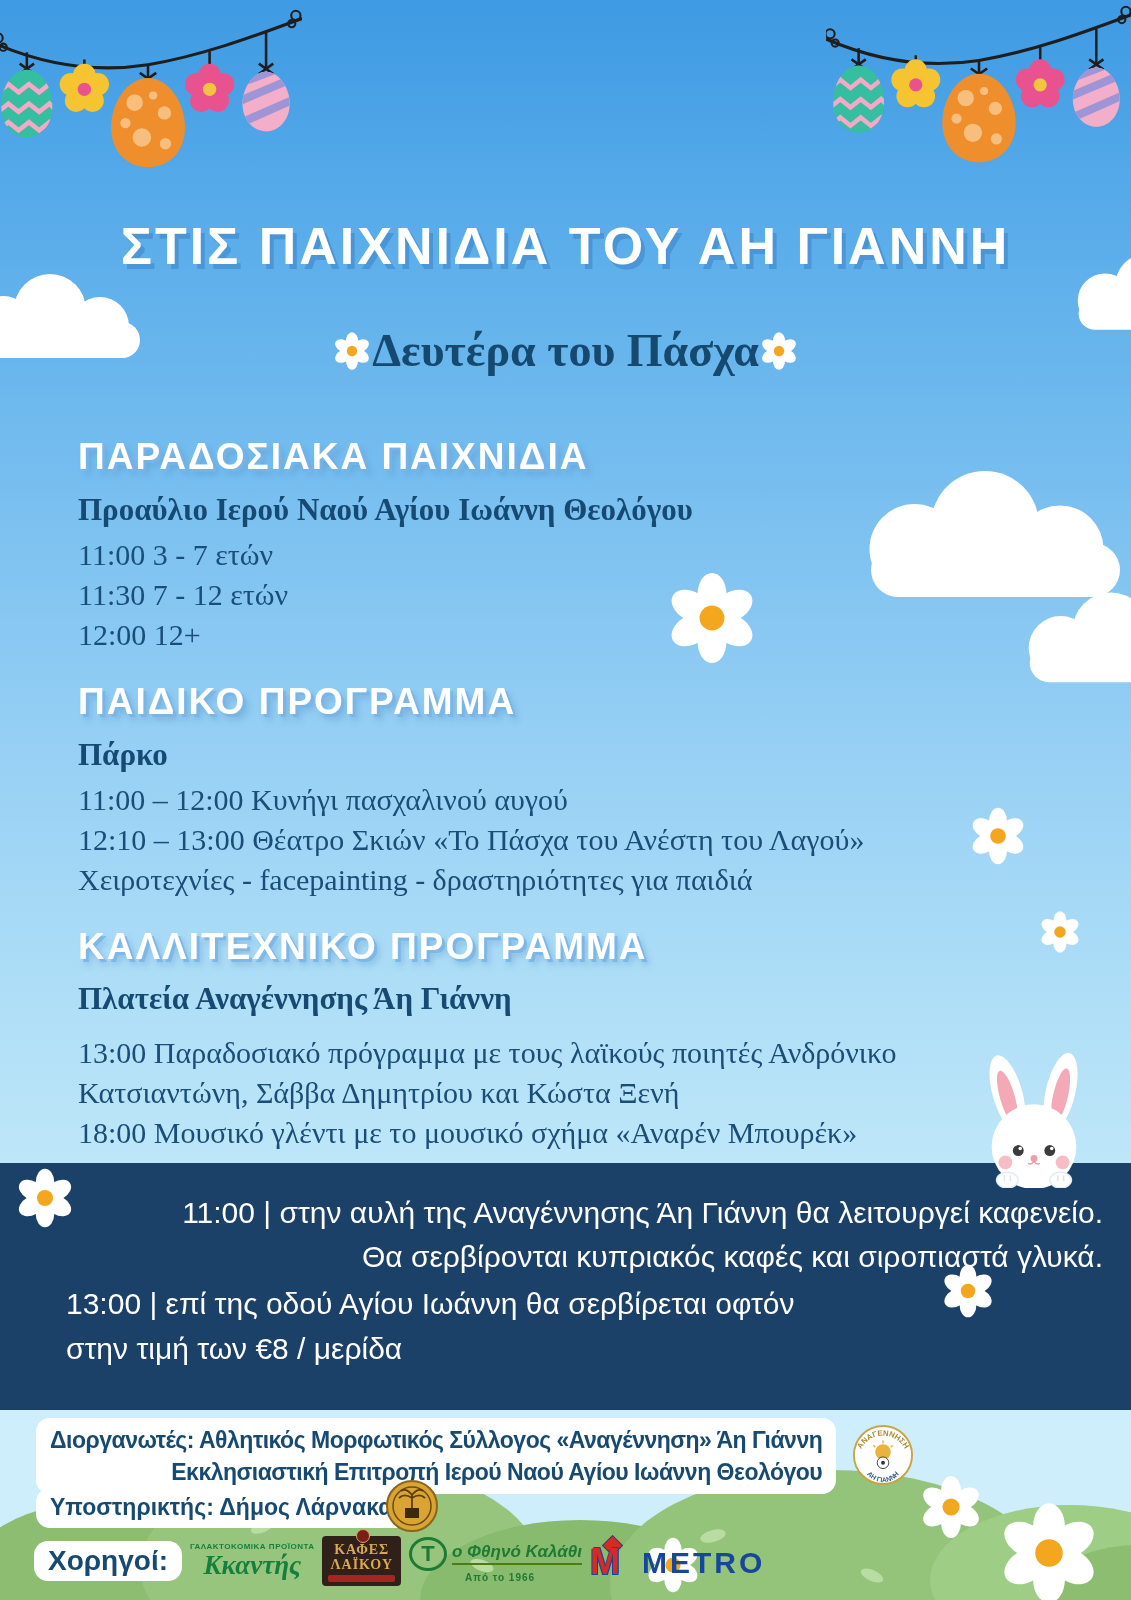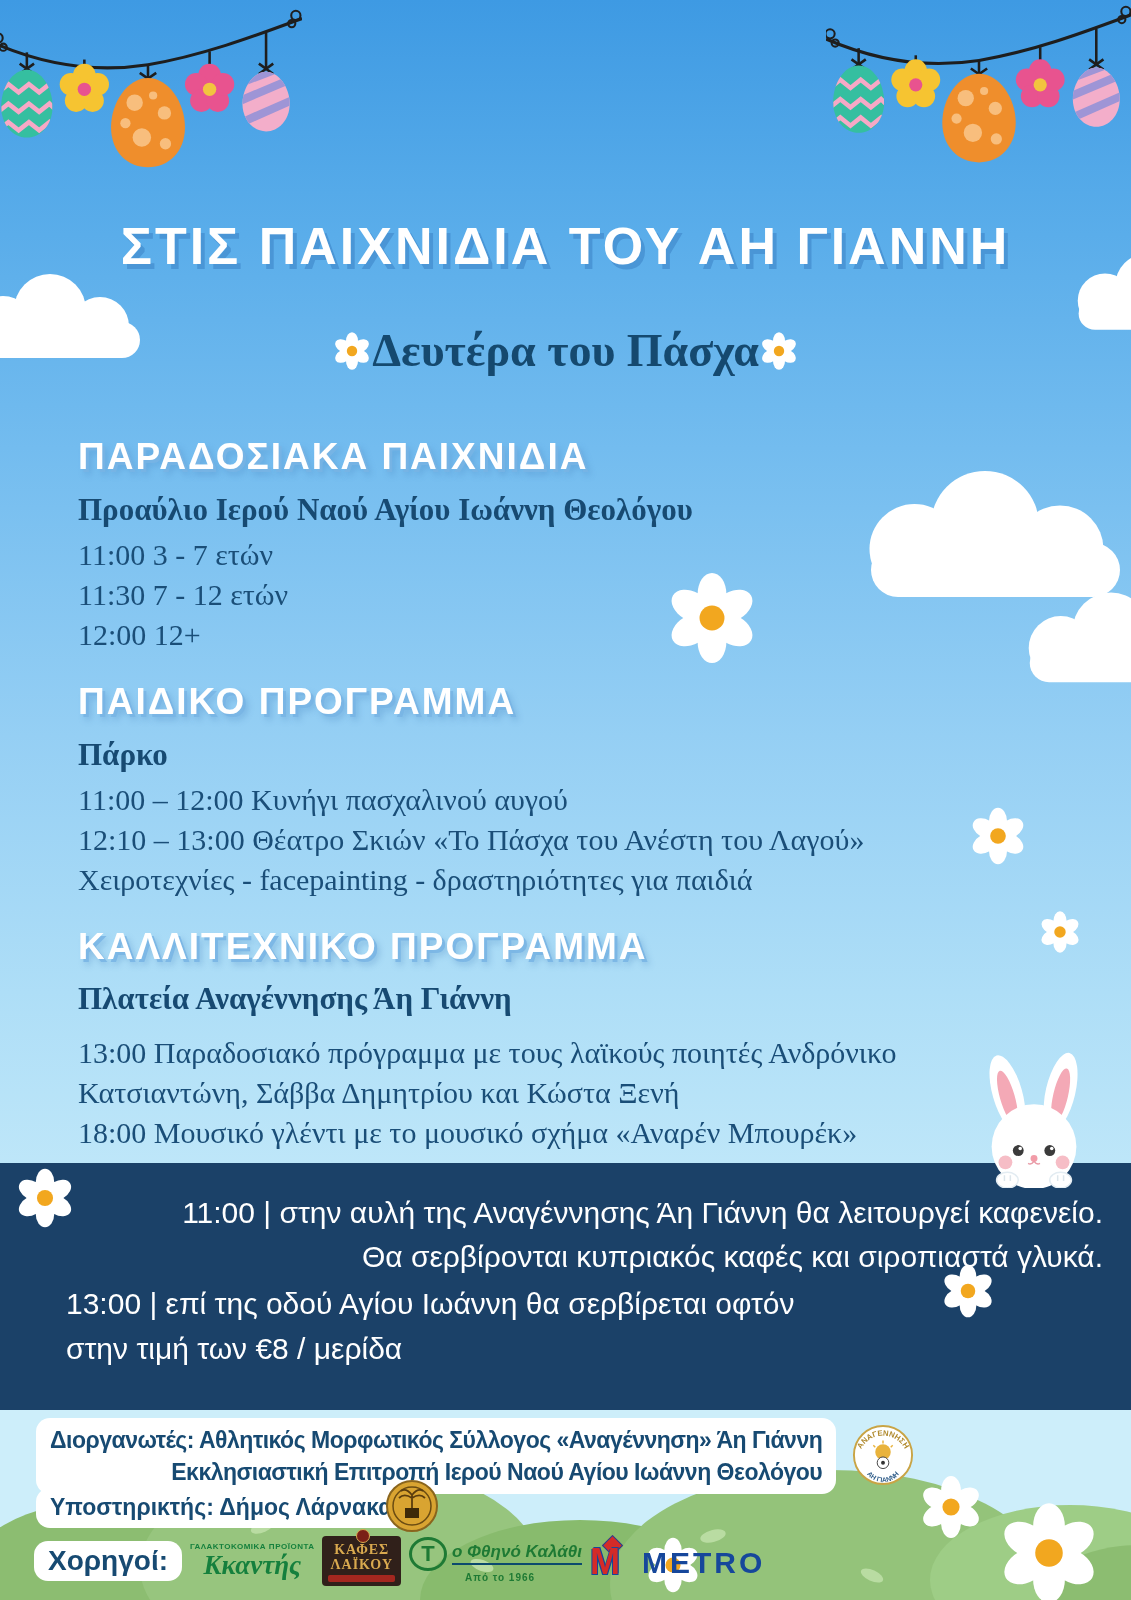--- a/index.html
+++ b/index.html
@@ -47,21 +47,21 @@
   .kkantis{text-align:center;color:#15803d;}
   .kkantis .tag{font:700 8px/1.1 "Liberation Sans",sans-serif;letter-spacing:.5px;}
   .kkantis .name{font:italic 700 27px/1.05 "Liberation Serif",serif;}
   .laikou{position:relative;background:#30201A;border-radius:4px;padding:6px 8px 2px;text-align:center;}
   .laikou .l1,.laikou .l2{font:700 14px/1.08 "Liberation Serif",serif;color:#D9A94F;letter-spacing:1px;}
   .laikou .strip{height:7px;background:#A3271F;border-radius:2px;margin:3px -2px 2px;}
   .laikou .emblem{position:absolute;left:50%;top:-7px;margin-left:-6px;width:12px;height:12px;border-radius:50%;background:#7A1F17;border:1px solid #D9A94F;}
   .kalathi{color:#1E7A34;}
   .kalathi .row1{display:flex;align-items:center;gap:5px;}
   .kalathi .bigT{width:32px;height:28px;border:3px solid #1E7A34;border-radius:50%;display:flex;align-items:center;justify-content:center;font:800 22px/1 "Liberation Sans",sans-serif;}
-  .kalathi .name{font:italic 700 17px/1.1 "Liberation Sans",sans-serif;border-bottom:2px solid #0c4a6e;padding-bottom:2px;}
+  .kalathi .name{font:italic 700 17px/1.1 "Liberation Sans",sans-serif;border-bottom:2px solid #4d7c0f;padding-bottom:2px;}
   .kalathi .tag{font:700 10px/1.4 "Liberation Sans",sans-serif;letter-spacing:1px;margin-left:56px;}
   .metro{display:flex;align-items:flex-end;gap:8px;}
   .metro .mono{position:relative;width:44px;height:46px;}
   .metro .diamond{position:absolute;left:15px;top:0;width:13px;height:13px;background:#D42B28;transform:rotate(45deg);border:1px solid #16479B;}
   .metro .mletter{position:absolute;left:0;top:6px;font:900 36px/1 "Liberation Sans",sans-serif;color:#D42B28;text-shadow:1px 1px 0 #16479B,-1px 1px 0 #16479B,1px -1px 0 #16479B;}
   .metro .word{font:900 30px/1 "Liberation Sans",sans-serif;color:#16479B;letter-spacing:3px;padding-bottom:6px;}
 </style>
 </head>
 <body>
 

